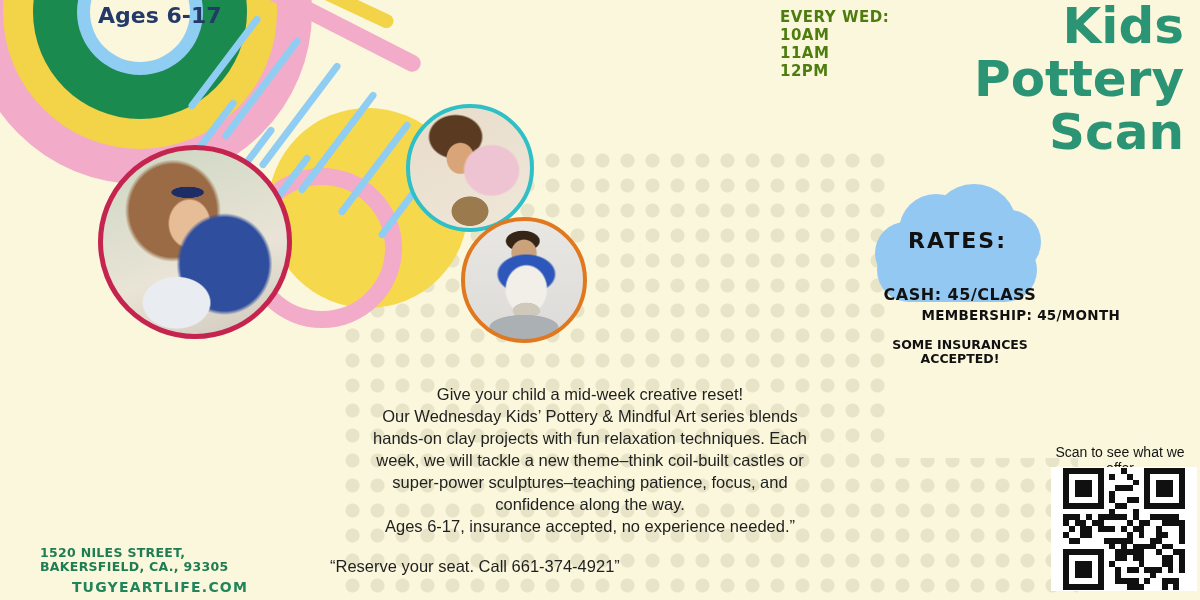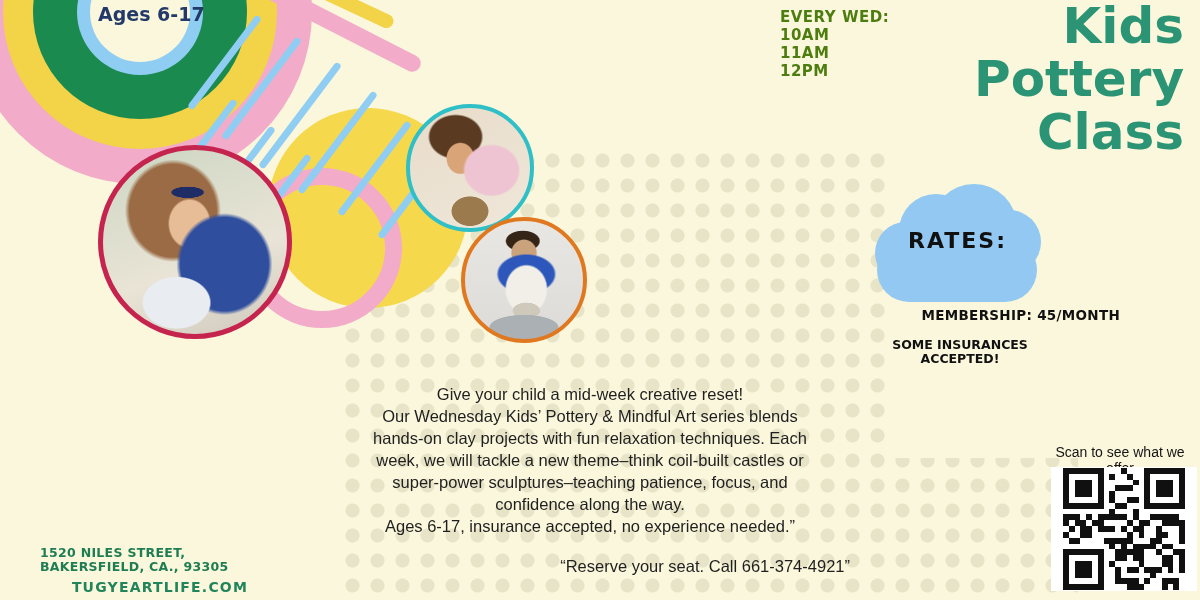--- a/index.html
+++ b/index.html
@@ -82,63 +82,64 @@
   <div class="photo" style="left:461px; top:217px; width:126px; height:126px; border:4px solid #e07820;
        background:
          radial-gradient(56px 20px at 50% 90%, #aab0b4 0 60%, transparent 63%),
          radial-gradient(22px 13px at 52% 76%, #cfc9bb 0 60%, transparent 64%),
          radial-gradient(36px 42px at 52% 58%, #f1efe8 0 55%, transparent 60%),
          radial-gradient(50px 34px at 52% 45%, #2d57bb 0 55%, transparent 60%),
          radial-gradient(22px 23px at 50% 27%, #caa27c 0 55%, transparent 60%),
          radial-gradient(28px 17px at 49% 17%, #352517 0 58%, transparent 63%),
          linear-gradient(#e9e7e4, #dddbd8);"></div>
 
-  <div class="abs comic" style="left:98px; top:3px; font-size:19px; color:#233a69;">Ages 6-17</div>
+  <div class="abs comic" style="left:98px; top:3px; font-size:22px; color:#233a69;">Ages 6-17</div>
 
   <div class="abs comic" style="left:780px; top:8px; color:#4d7c0f; font-size:15px; line-height:18px; letter-spacing:0.5px;">
     <div>EVERY WED:</div>
     <div>10AM</div>
     <div>11AM</div>
     <div>12PM</div>
   </div>
 
   <div class="abs" style="right:16px; top:0px;">
     <div class="title-line">Kids</div>
     <div class="title-line">Pottery</div>
-    <div class="title-line">Class</div>
+    <div class="title-line">Scan</div>
   </div>
 
   <div class="abs" style="left:875px; top:182px; width:165px; height:128px;">
     <div>
       <div class="cloud-part" style="left:0px;  top:40px; width:62px; height:62px;"></div>
       <div class="cloud-part" style="left:24px; top:12px; width:74px; height:74px;"></div>
       <div class="cloud-part" style="left:56px; top:2px;  width:86px; height:86px;"></div>
       <div class="cloud-part" style="left:102px;top:28px; width:64px; height:64px;"></div>
       <div class="cloud-part" style="left:2px;  top:56px; width:160px; height:64px; border-radius:32px;"></div>
     </div>
     <div class="abs comic" style="left:0; top:46px; width:100%; text-align:center; font-size:22px; letter-spacing:2px; color:#111;">RATES:</div>
   </div>
 
+  <div class="abs comic" style="left:800px; top:285px; width:320px; text-align:center; font-size:16px; color:#111; letter-spacing:0.5px;">CASH: 45/CLASS</div>
   <div class="abs comic" style="left:800px; top:307px; width:320px; text-align:right; font-size:13.5px; color:#111; letter-spacing:0.3px;">MEMBERSHIP: 45/MONTH</div>
   <div class="abs comic" style="left:800px; top:338px; width:320px; text-align:center; font-size:12.5px; color:#111; line-height:14px;">
     <div>SOME INSURANCES</div>
     <div>ACCEPTED!</div>
   </div>
 
   <div class="abs" style="left:330px; top:383px; width:520px; text-align:center; font-size:16.5px; line-height:22px; color:#1f1f1f;">
     <div class="desc-line">Give your child a mid-week creative reset!</div>
     <div class="desc-line">Our Wednesday Kids’ Pottery &amp; Mindful Art series blends</div>
     <div class="desc-line">hands-on clay projects with fun relaxation techniques. Each</div>
     <div class="desc-line">week, we will tackle a new theme–think coil-built castles or</div>
     <div class="desc-line">super-power sculptures–teaching patience, focus, and</div>
     <div class="desc-line">confidence along the way.</div>
     <div class="desc-line">Ages 6-17, insurance accepted, no experience needed.”</div>
   </div>
 
-  <div class="abs" style="left:330px; top:557px; width:520px; text-align:right; font-size:16.5px; color:#1f1f1f;">“Reserve your seat. Call 661-374-4921”</div>
+  <div class="abs" style="left:330px; top:557px; width:520px; text-align:left; font-size:16.5px; color:#1f1f1f;">“Reserve your seat. Call 661-374-4921”</div>
 
   <div class="abs comic" style="left:40px; top:546px; width:240px; text-align:left; font-size:12.5px; line-height:14px; color:#1e7d52; letter-spacing:0.3px;">
     <div>1520 NILES STREET,</div>
     <div>BAKERSFIELD, CA., 93305</div>
   </div>
   <div class="abs comic" style="left:40px; top:579px; width:240px; text-align:center; font-size:14px; color:#21845a; letter-spacing:1.2px;">TUGYEARTLIFE.COM</div>
 
   <div class="abs" style="left:1040px; top:444px; width:160px; text-align:center; font-size:14px; color:#141414;">Scan to see what we offer</div>
   <div class="abs qr-wrap" style="left:1051px; top:467px; width:146px; height:124px;">
     <div style="width:122px; height:122px;"><svg viewBox="0 0 21 21" shape-rendering="crispEdges" fill="#101010" xmlns="http://www.w3.org/2000/svg">

